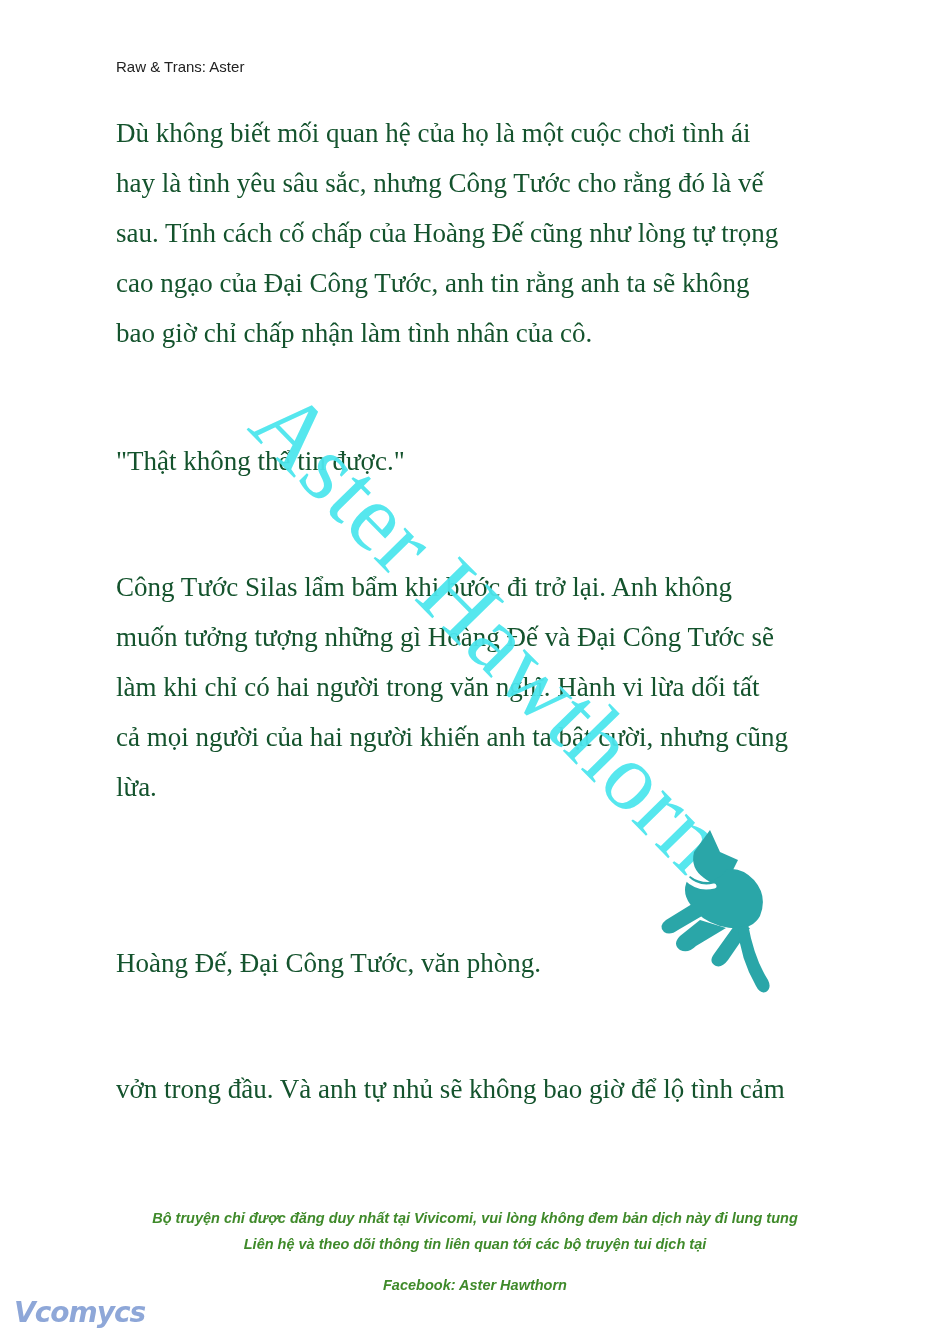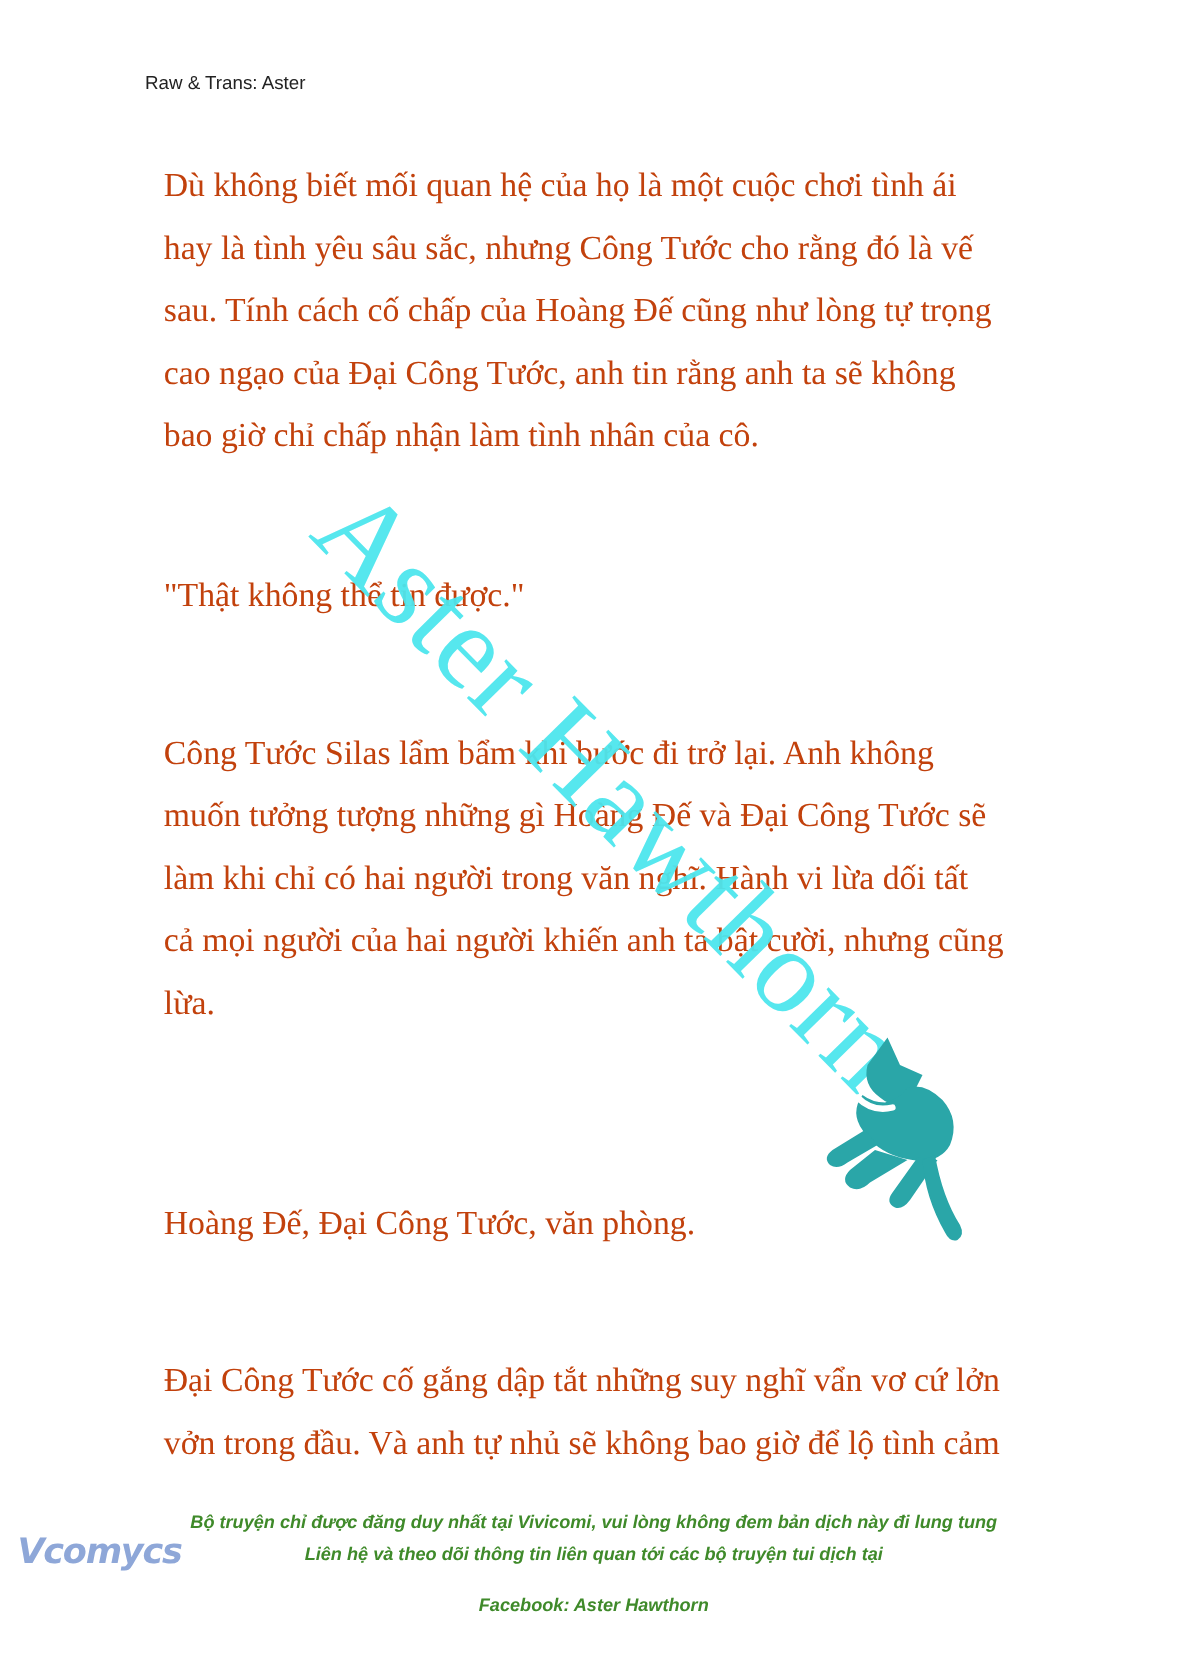--- a/index.html
+++ b/index.html
@@ -4,39 +4,39 @@
   <style>
     html, body { margin: 0; padding: 0; background: #ffffff; }
     body { width: 950px; height: 1343px; position: relative; overflow: hidden; }
     .page { position: absolute; left: 0; top: 0; width: 950px; height: 1264px; background: #fff; }
     .header {
       position: absolute; left: 116px; top: 58px;
       font-family: "Liberation Sans", sans-serif; font-size: 15px; color: #222;
     }
     .body-text {
       position: absolute; left: 116px; width: 730px;
-      font-family: "Liberation Serif", serif; font-size: 27px; color: #c2410c;
-      line-height: 50px; margin: 15px;
+      font-family: "Liberation Serif", serif; font-size: 27px; color: #14532d;
+      line-height: 50px; margin: 0;
     }
     .line { display: block; }
     .watermark {
       position: absolute; left: 120px; top: 575px;
       width: 740px; text-align: center;
       font-family: "Liberation Serif", serif; font-size: 96px; color: #4de6ee;
       transform: rotate(45.5deg); transform-origin: center center;
       white-space: nowrap; opacity: 0.95; pointer-events: none; letter-spacing: 1px;
     }
     .cat { position: absolute; left: 650px; top: 808px; width: 130px; height: 190px; }
     .footer {
       position: absolute; left: 0; width: 950px; text-align: center;
       font-family: "Liberation Sans", sans-serif; font-style: italic; font-weight: bold;
       font-size: 14.5px; color: #3f8a2a;
     }
     .logo {
-      position: absolute; left: 14px; top: 1224px;
+      position: absolute; left: 14px; top: 1296px;
       font-family: "DejaVu Sans", sans-serif; font-style: italic; font-weight: bold;
       font-size: 28px; color: #8ea7d8; letter-spacing: -1px;
     }
   </style>
 </head>
 <body>
 
 <div class="page">
 
   <div class="header">Raw &amp; Trans: Aster</div>
@@ -59,21 +59,20 @@
     <span class="line">làm khi chỉ có hai người trong văn nghĩ. Hành vi lừa dối tất</span>
     <span class="line">cả mọi người của hai người khiến anh ta bật cười, nhưng cũng</span>
     <span class="line">lừa.</span>
   </div>
 
   <div class="body-text" style="top:938px;">
     <span class="line">Hoàng Đế, Đại Công Tước, văn phòng.</span>
   </div>
 
   <div class="body-text" style="top:1064px;">
-    <span class="line">Đại Công Tước cố gắng dập tắt những suy nghĩ vẩn vơ cứ lởn</span>
     <span class="line">vởn trong đầu. Và anh tự nhủ sẽ không bao giờ để lộ tình cảm</span>
   </div>
 
   <div class="watermark">Aster Hawthorn</div>
 
   <svg class="cat" viewBox="0 0 130 190">
     <g fill="#2aa6a8">
 
       <path d="M60 22 L70 44 L88 52 L78 72 Q66 80 54 70 Q40 60 44 44 Z"></path>
 

